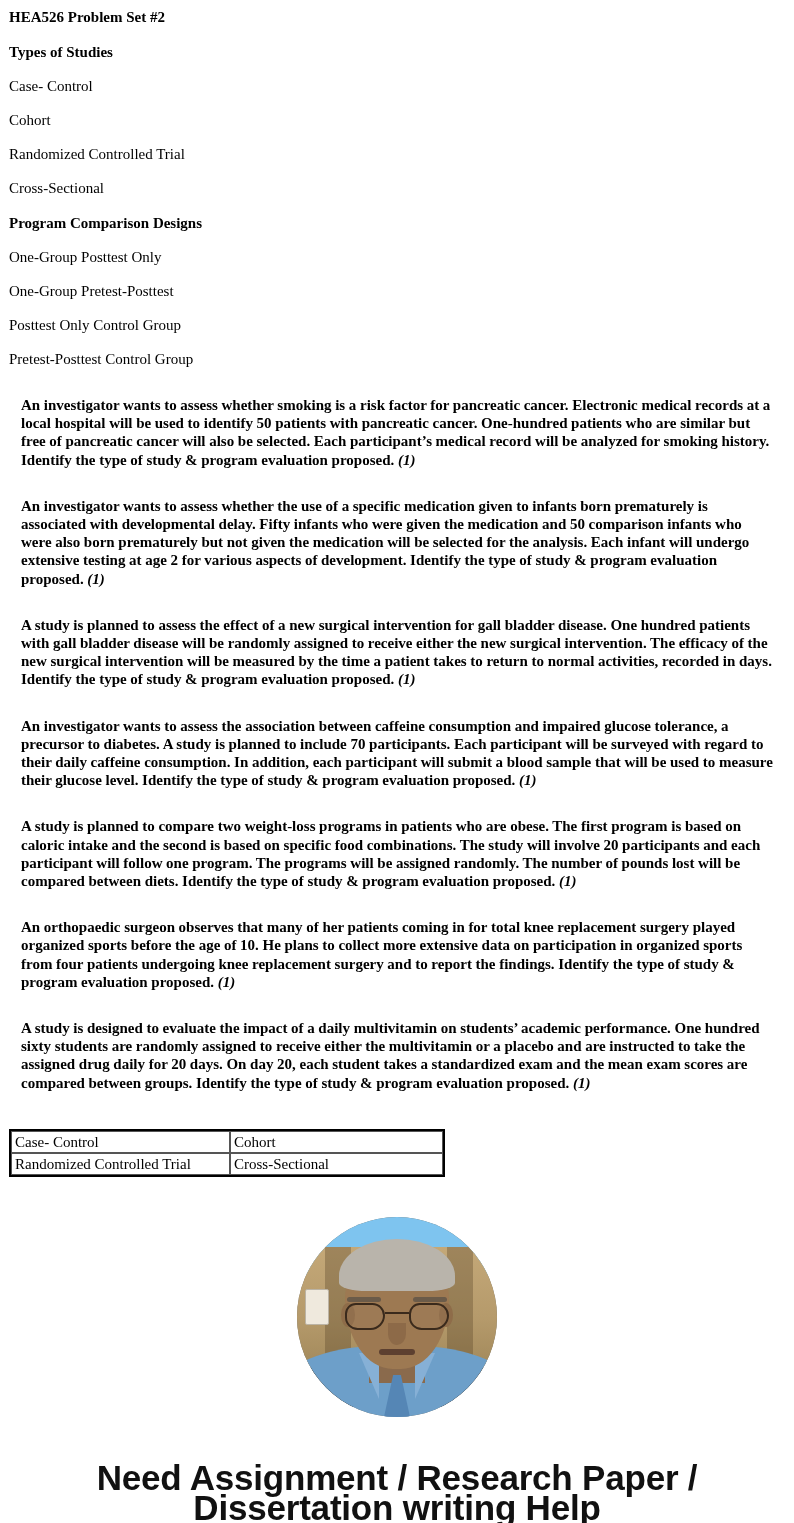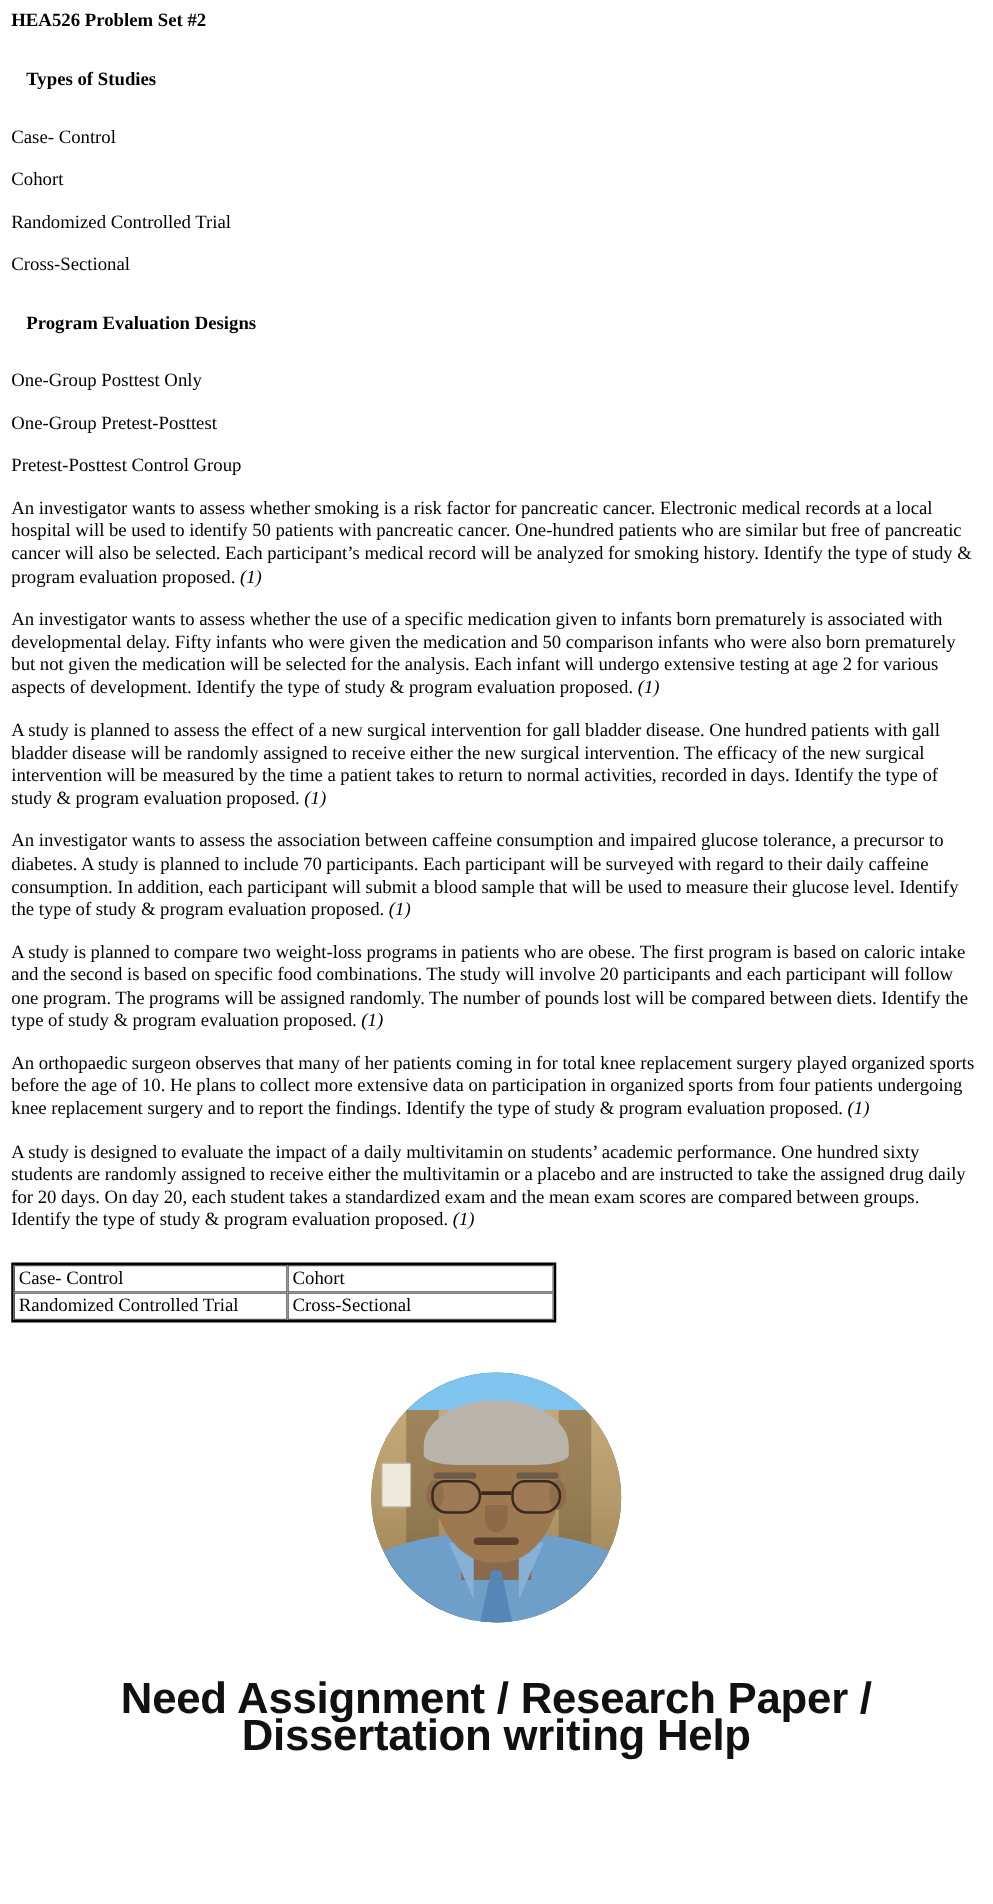--- a/index.html
+++ b/index.html
@@ -27,35 +27,36 @@
     font-size: 15px;
     font-weight: bold;
     line-height: 18px;
     margin: 0;
     padding-top: 8px;
   }
   .section-head {
     font-size: 15px;
     font-weight: bold;
     line-height: 18px;
-    margin: 12px;
+    margin: 0;
     padding-top: 17px;
   }
   .plain-line {
     font-size: 15px;
     font-weight: normal;
     line-height: 18px;
     margin: 0;
     padding-top: 16px;
   }
 
   
   .q-block {
-    margin: 0;
+    margin: 12px;
     padding-top: 16px;
+    font-weight: bold;
   }
   .q-para {
     font-size: 15px;
     line-height: 18.2px;
     margin: 0;
     text-align: left;
     word-spacing: -0.1px;
   }
   .q-points {
     font-style: italic;
@@ -296,24 +297,25 @@
 
   <div class="doc-title">HEA526 Problem Set #2</div>
 
   <div class="section-head">Types of Studies</div>
 
   <div class="plain-line">Case- Control</div>
   <div class="plain-line">Cohort</div>
   <div class="plain-line">Randomized Controlled Trial</div>
   <div class="plain-line">Cross-Sectional</div>
 
-  <div class="section-head">Program Evaluation Designs</div>
+  <div class="section-head">Program Comparison Designs</div>
 
   <div class="plain-line">One-Group Posttest Only</div>
   <div class="plain-line">One-Group Pretest-Posttest</div>
+  <div class="plain-line">Posttest Only Control Group</div>
   <div class="plain-line">Pretest-Posttest Control Group</div>
 
   <div class="q-block">
     <p class="q-para"><span>An investigator wants to assess whether smoking is a risk factor for pancreatic cancer. Electronic medical records at a local hospital will be used to identify 50 patients with pancreatic cancer. One-hundred patients who are similar but free of pancreatic cancer will also be selected. Each participant’s medical record will be analyzed for smoking history. Identify the type of study &amp; program evaluation proposed.</span> <span class="q-points">(1)</span></p>
   </div>
 
   <div class="q-block">
     <p class="q-para"><span>An investigator wants to assess whether the use of a specific medication given to infants born prematurely is associated with developmental delay. Fifty infants who were given the medication and 50 comparison infants who were also born prematurely but not given the medication will be selected for the analysis. Each infant will undergo extensive testing at age 2 for various aspects of development. Identify the type of study &amp; program evaluation proposed.</span> <span class="q-points">(1)</span></p>
   </div>
 

